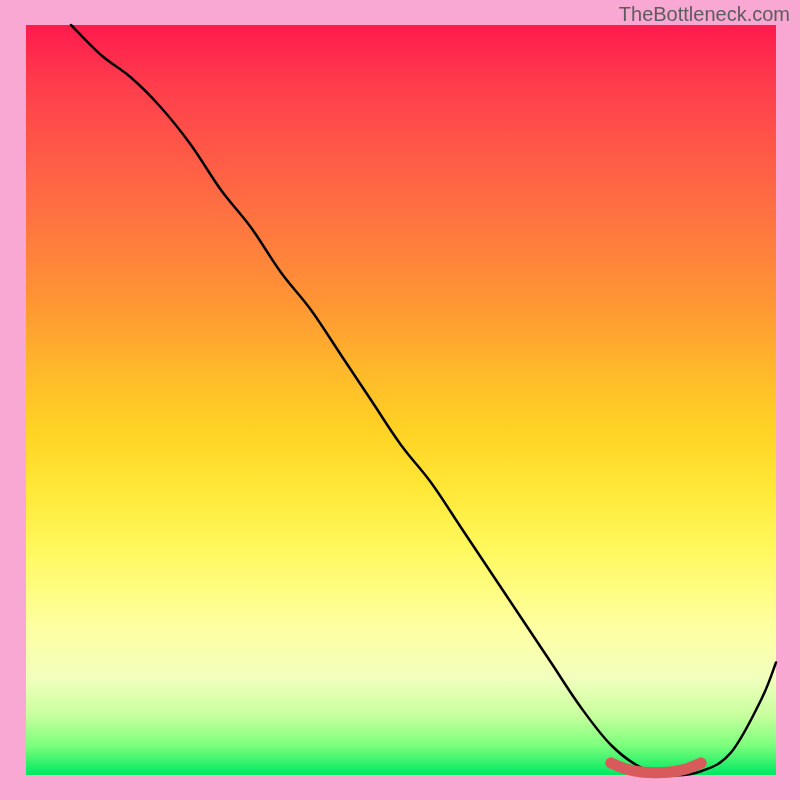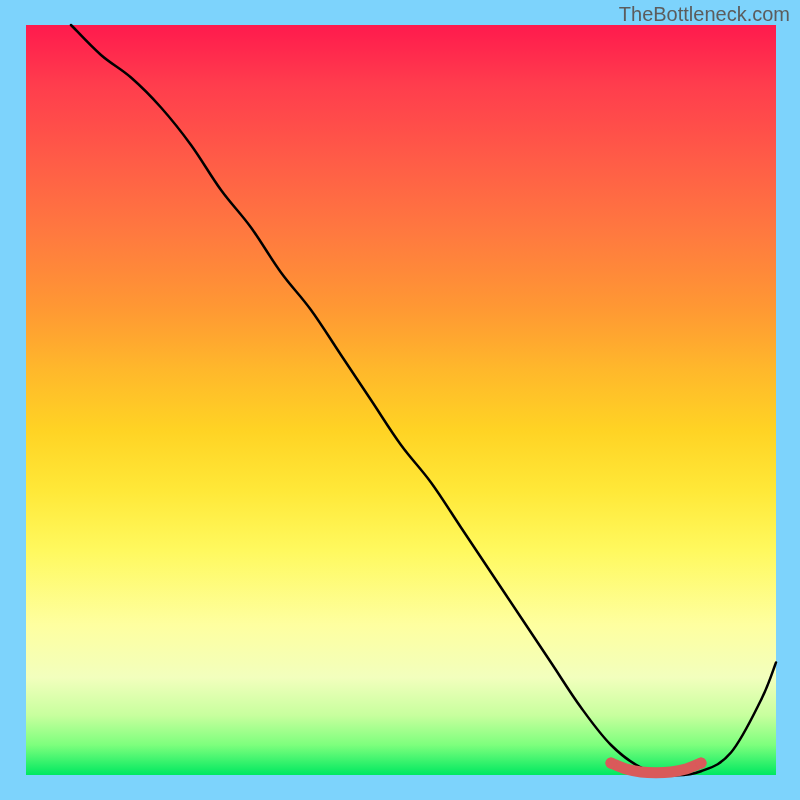--- a/index.html
+++ b/index.html
@@ -1,17 +1,17 @@
 <!DOCTYPE html>
 <html><head>
 <meta charset="utf-8">
 <style>
   * { margin: 0; padding: 0; box-sizing: border-box; }
   body { width: 800px; height: 800px; background: #000; position: relative; font-family: Arial, sans-serif; }
-  .frame { position: absolute; inset: 0; background: #7dd3fc; }
+  .frame { position: absolute; inset: 0; background: #f9a8d4; }
   .plot-area {
     position: absolute;
     left: 26px; top: 25px;
     width: 750px; height: 750px;
     background: linear-gradient(to bottom,
       #ff1a4d 0%,
       #ff3d4d 8%,
       #ff5c47 18%,
       #ff7a3f 28%,
       #ff9933 38%,

